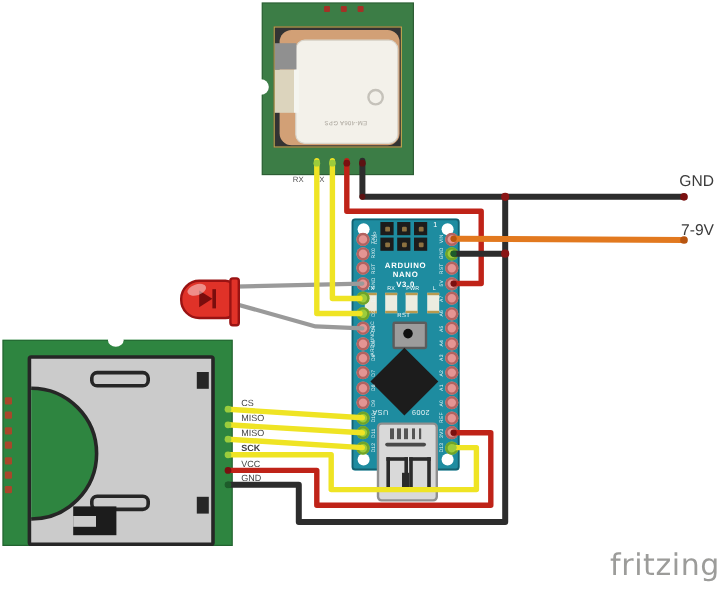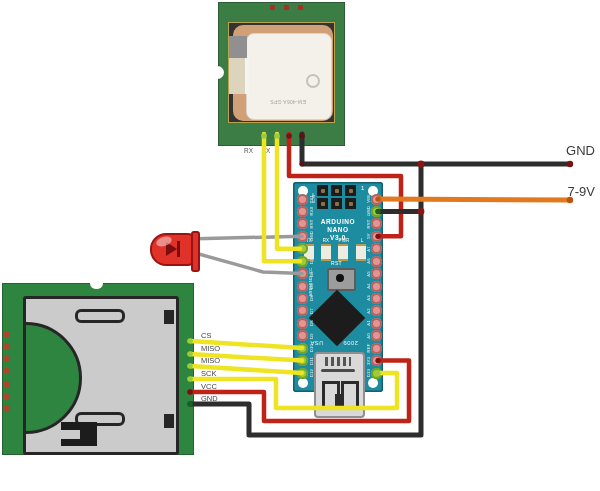--- a/index.html
+++ b/index.html
@@ -305,17 +305,18 @@
   </div>
 
   <div class="lbl net-lbl" style="left:555px;top:143px;">GND</div>
   <div class="lbl net-lbl" style="left:555px;top:184px;">7-9V</div>
   <div class="lbl rxtx" style="left:244px;top:147px;">RX</div>
   <div class="lbl rxtx" style="left:262px;top:147px;">TX</div>
   <div id="sd-pin-labels">
       <div class="lbl sd-lbl" style="left: 201px; top: 331px; position: absolute;">CS</div>
       <div class="lbl sd-lbl" style="left: 201px; top: 344px; position: absolute;">MISO</div>
       <div class="lbl sd-lbl" style="left: 201px; top: 356px; position: absolute;">MISO</div>
-      <div class="lbl sd-lbl" style="left: 201px; top: 369px; position: absolute;">SCK</div>
+      <div class="lbl sd-lbl" style="left: 201px; top: 369px; position: absolute; font-weight: bold;">SCK</div>
       <div class="lbl sd-lbl" style="left: 201px; top: 382px; position: absolute;">VCC</div>
       <div class="lbl sd-lbl" style="left: 201px; top: 394px; position: absolute;">GND</div>
     </div>
+  <div class="abs fritzing">fritzing</div>
 </div>
 
 </body></html>

